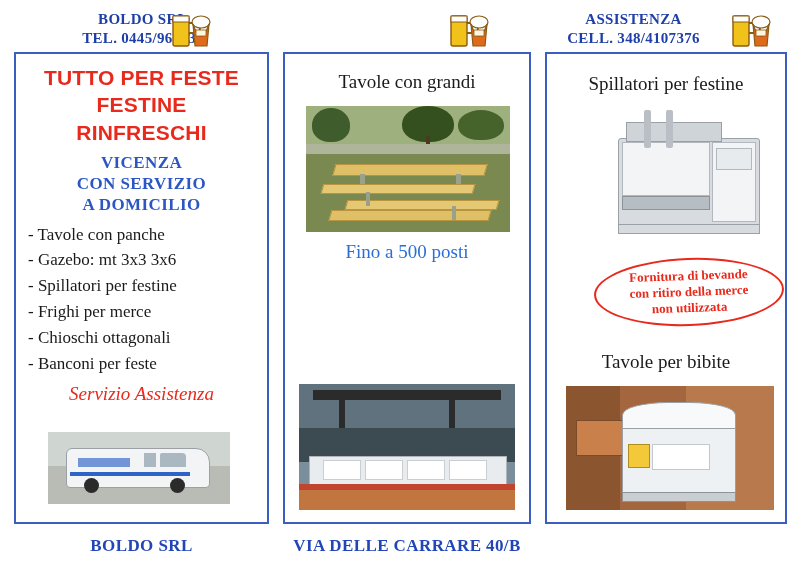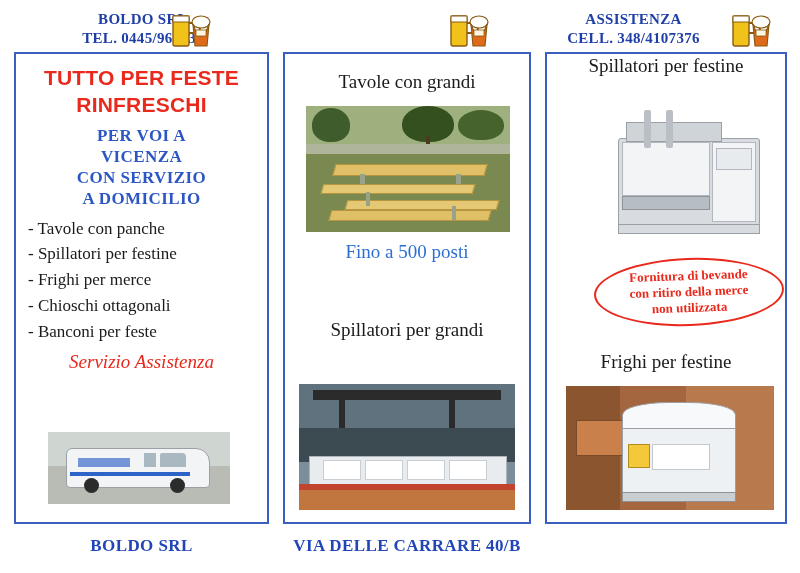--- a/index.html
+++ b/index.html
@@ -231,30 +231,31 @@
       <path d="M19 17 h6 a5 5 0 0 1 0 10 h-6" fill="none" stroke="#8a5b14" stroke-width="2"></path>
       <ellipse cx="31" cy="16" rx="9" ry="6" fill="#fdfdfb" stroke="#8a5b14" stroke-width="1.2"></ellipse>
       <path d="M23 18 q8 24 16 0 l-2 22 h-12 z" fill="#e06a1b" stroke="#8a5b14" stroke-width="1.2"></path>
       <rect x="26" y="24" width="10" height="6" fill="#fff6e0" stroke="#8a5b14" stroke-width="0.8"></rect>
     </svg>
   </div>
 
   <div class="panel" id="panel-left">
     <div class="red-head">
       <div>TUTTO PER FESTE</div>
+      <div>FESTINE</div>
       <div>RINFRESCHI</div>
     </div>
     <div class="blue-head">
-      <div>PER VOI A</div>
       <div>VICENZA</div>
       <div>CON SERVIZIO</div>
       <div>A DOMICILIO</div>
     </div>
     <ul class="svc-list">
       <li>- Tavole con panche</li>
+      <li>- Gazebo: mt 3x3 3x6</li>
       <li>- Spillatori per festine</li>
       <li>- Frighi per merce</li>
       <li>- Chioschi ottagonali</li>
       <li>- Banconi per feste</li>
     </ul>
     <div class="assistenza">Servizio Assistenza</div>
   </div>
 
   <div class="photo" id="photo-van">
     <div style="position:absolute;left:0;top:0;right:0;height:34px;background:#cfd6d2;"></div>
@@ -287,40 +288,39 @@
     <div class="bench" style="left:16px;top:78px;width:150px;height:8px;transform:skewX(-16deg);"></div>
     <div class="bench" style="left:40px;top:94px;width:150px;height:8px;transform:skewX(-16deg);"></div>
     <div class="tbl-top" style="left:24px;top:104px;width:158px;height:9px;transform:skewX(-16deg);"></div>
     <div class="tbl-leg" style="left:60px;top:86px;width:4px;height:14px;"></div>
     <div class="tbl-leg" style="left:146px;top:100px;width:4px;height:14px;"></div>
   </div>
 
   <div class="cap blue" style="position:absolute;left:290px;top:240px;width:234px;">Fino a 500 posti</div>
 
   <div class="cap" style="position:absolute;left:290px;top:318px;width:234px;">
-    <div>Spillatori per grandi</div>
   </div>
 
   <div class="photo" id="photo-bar">
     <div style="position:absolute;left:0;top:0;right:0;height:44px;background:#60727e;"></div>
     <div class="bar-tent" style="left:14px;top:6px;width:188px;height:10px;"></div>
     <div class="bar-tent" style="left:40px;top:16px;width:6px;height:28px;"></div>
     <div class="bar-tent" style="left:150px;top:16px;width:6px;height:28px;"></div>
     <div style="position:absolute;left:0;top:44px;right:0;height:34px;background:#3c4a52;"></div>
     <div class="bar-front" style="left:10px;top:72px;width:196px;height:28px;"></div>
     <div class="bar-panelw" style="left:24px;top:76px;width:36px;height:18px;"></div>
     <div class="bar-panelw" style="left:66px;top:76px;width:36px;height:18px;"></div>
     <div class="bar-panelw" style="left:108px;top:76px;width:36px;height:18px;"></div>
     <div class="bar-panelw" style="left:150px;top:76px;width:36px;height:18px;"></div>
     <div style="position:absolute;left:0;top:100px;right:0;height:26px;background:#c2763f;"></div>
     <div class="bar-red" style="left:0px;top:100px;width:216px;height:6px;opacity:.8;"></div>
   </div>
 
   <div class="panel" id="panel-right">
-    <div class="cap" style="">Spillatori per festine</div>
+    <div class="cap" style="margin-top:18px;">Spillatori per festine</div>
   </div>
 
   <div class="photo" id="photo-spill">
     <div style="position:absolute;inset:0;background:#ffffff;"></div>
     <div class="mach-body" style="left:18px;top:34px;width:140px;height:86px;border-radius:3px;"></div>
     <div class="mach-panel" style="left:22px;top:38px;width:86px;height:52px;"></div>
     <div class="mach-panel" style="left:112px;top:38px;width:42px;height:78px;"></div>
     <div style="position:absolute;left:26px;top:18px;width:94px;height:18px;background:#cfd4d8;border:1px solid #9aa0a6;"></div>
     <div class="tap" style="left:44px;top:6px;width:7px;height:30px;"></div>
     <div class="tap" style="left:66px;top:6px;width:7px;height:30px;"></div>
@@ -332,21 +332,21 @@
   </div>
 
   <div id="stamp">
     <div>
       <div>Fornitura di bevande</div>
       <div>con ritiro della merce</div>
       <div>non utilizzata</div>
     </div>
   </div>
 
-  <div class="cap" style="position:absolute;left:550px;top:350px;width:232px;">Frighi per festine</div>
+  <div class="cap" style="position:absolute;left:550px;top:350px;width:232px;">Tavole per bibite</div>
 
   <div class="photo" id="photo-frigo">
     <div style="position:absolute;inset:0;background:#a4663f;"></div>
     <div style="position:absolute;left:0;top:0;width:54px;height:124px;background:#8b5530;"></div>
     <div style="position:absolute;left:120px;top:0;right:0;height:124px;background:#b87a4c;"></div>
     <div style="position:absolute;left:10px;top:34px;width:46px;height:34px;background:#c9804a;border:1px solid #7a4a29;"></div>
     <div class="fr-lid" style="left:56px;top:16px;width:112px;height:30px;"></div>
     <div class="fr-body" style="left:56px;top:42px;width:112px;height:66px;"></div>
     <div class="fr-logo" style="left:86px;top:58px;width:56px;height:24px;"></div>
     <div style="position:absolute;left:62px;top:58px;width:20px;height:22px;background:#f3c93a;border:1px solid #b08c1f;"></div>

